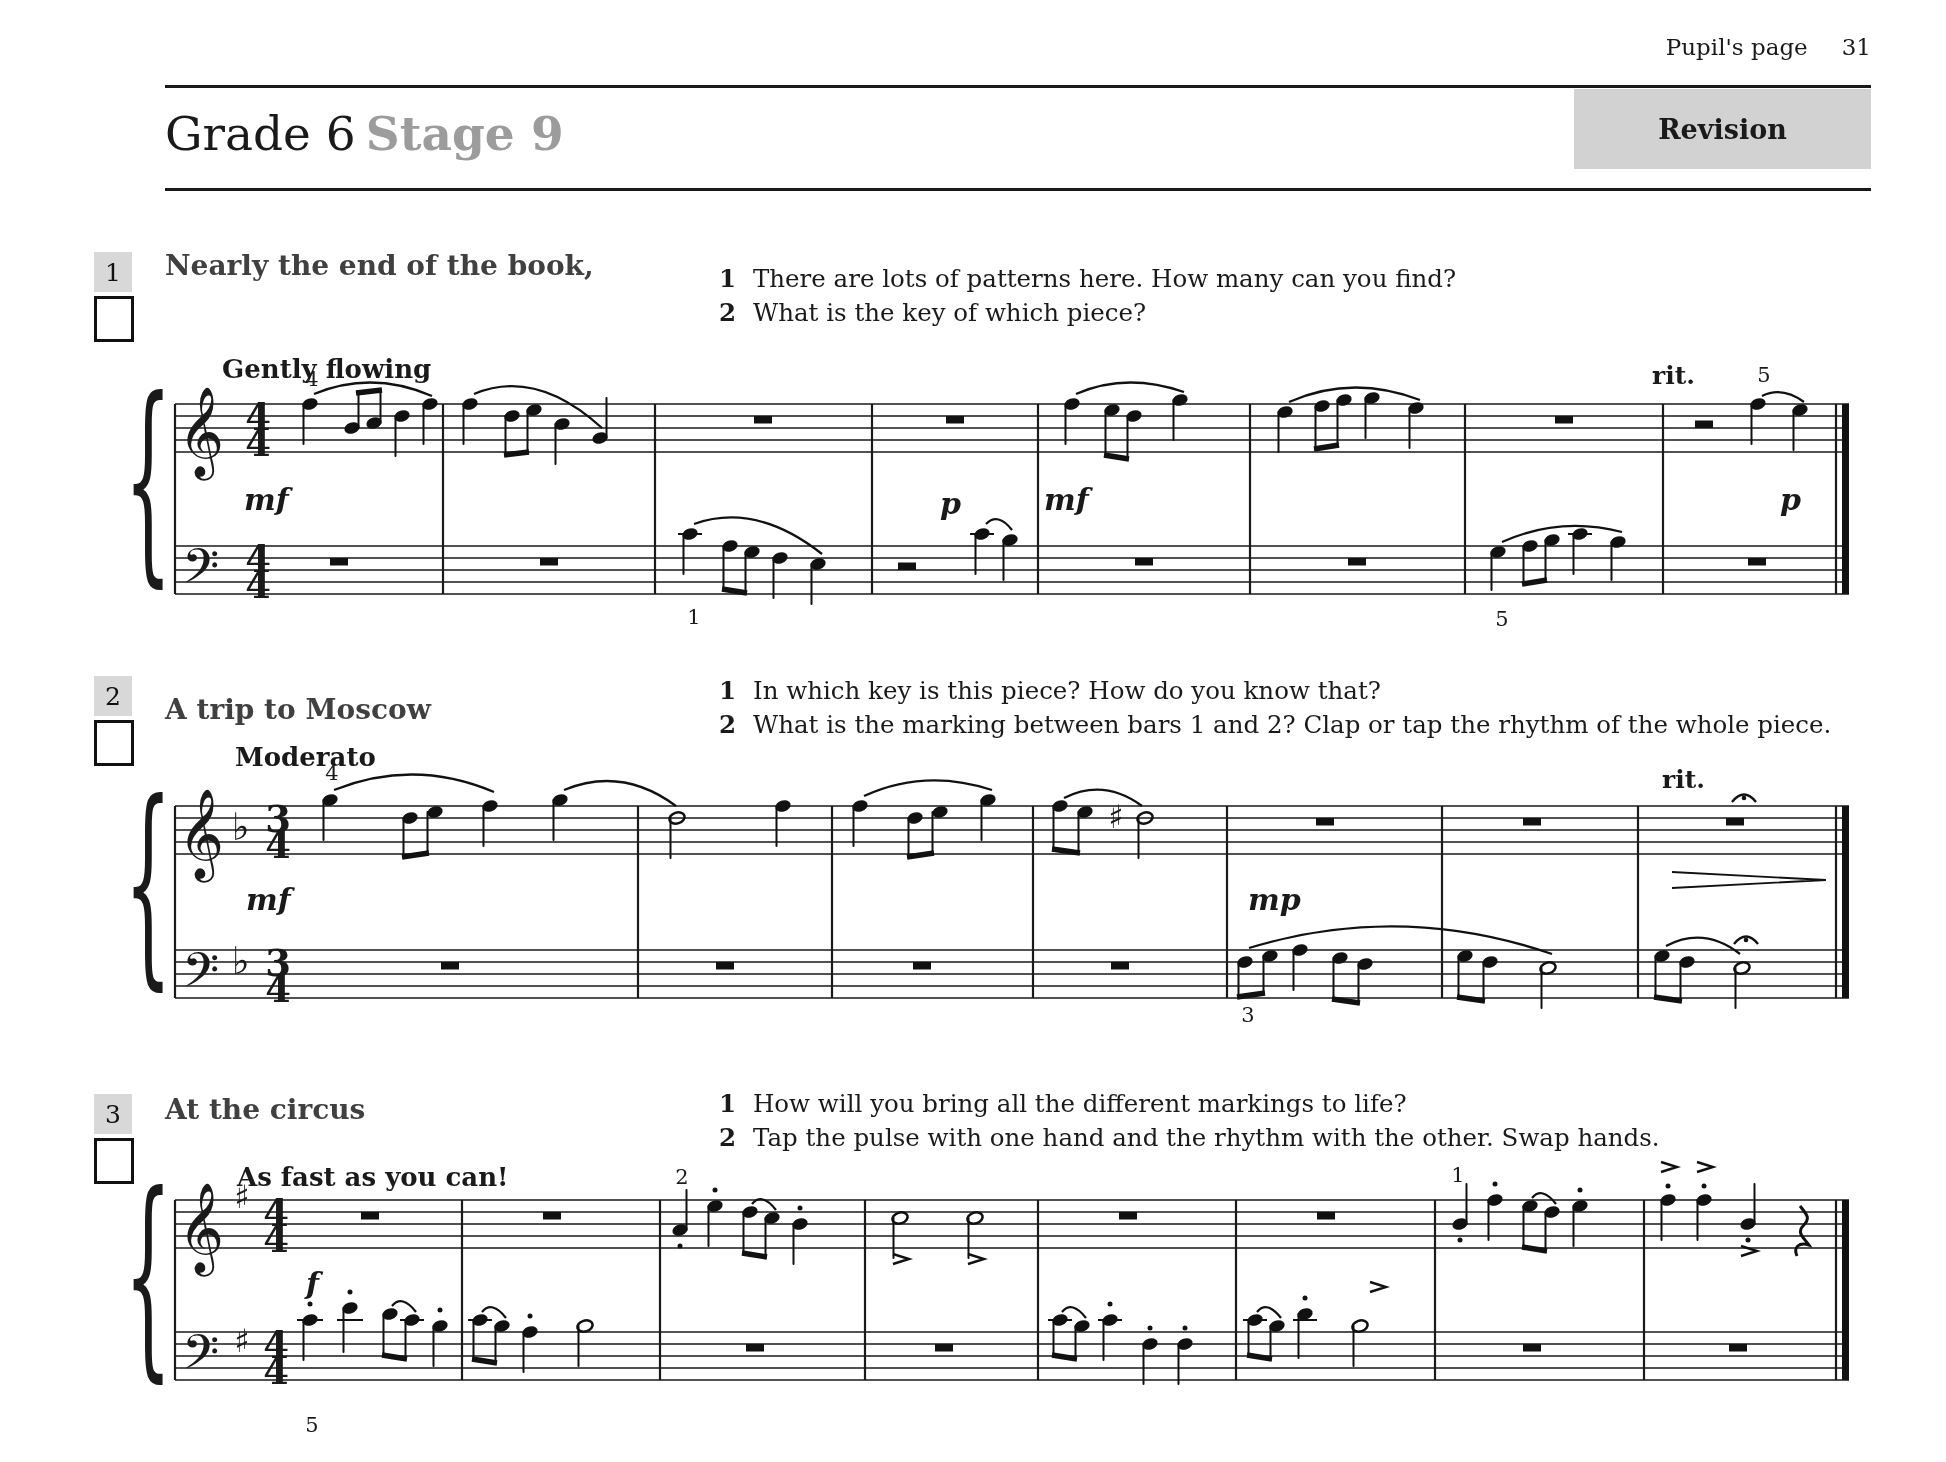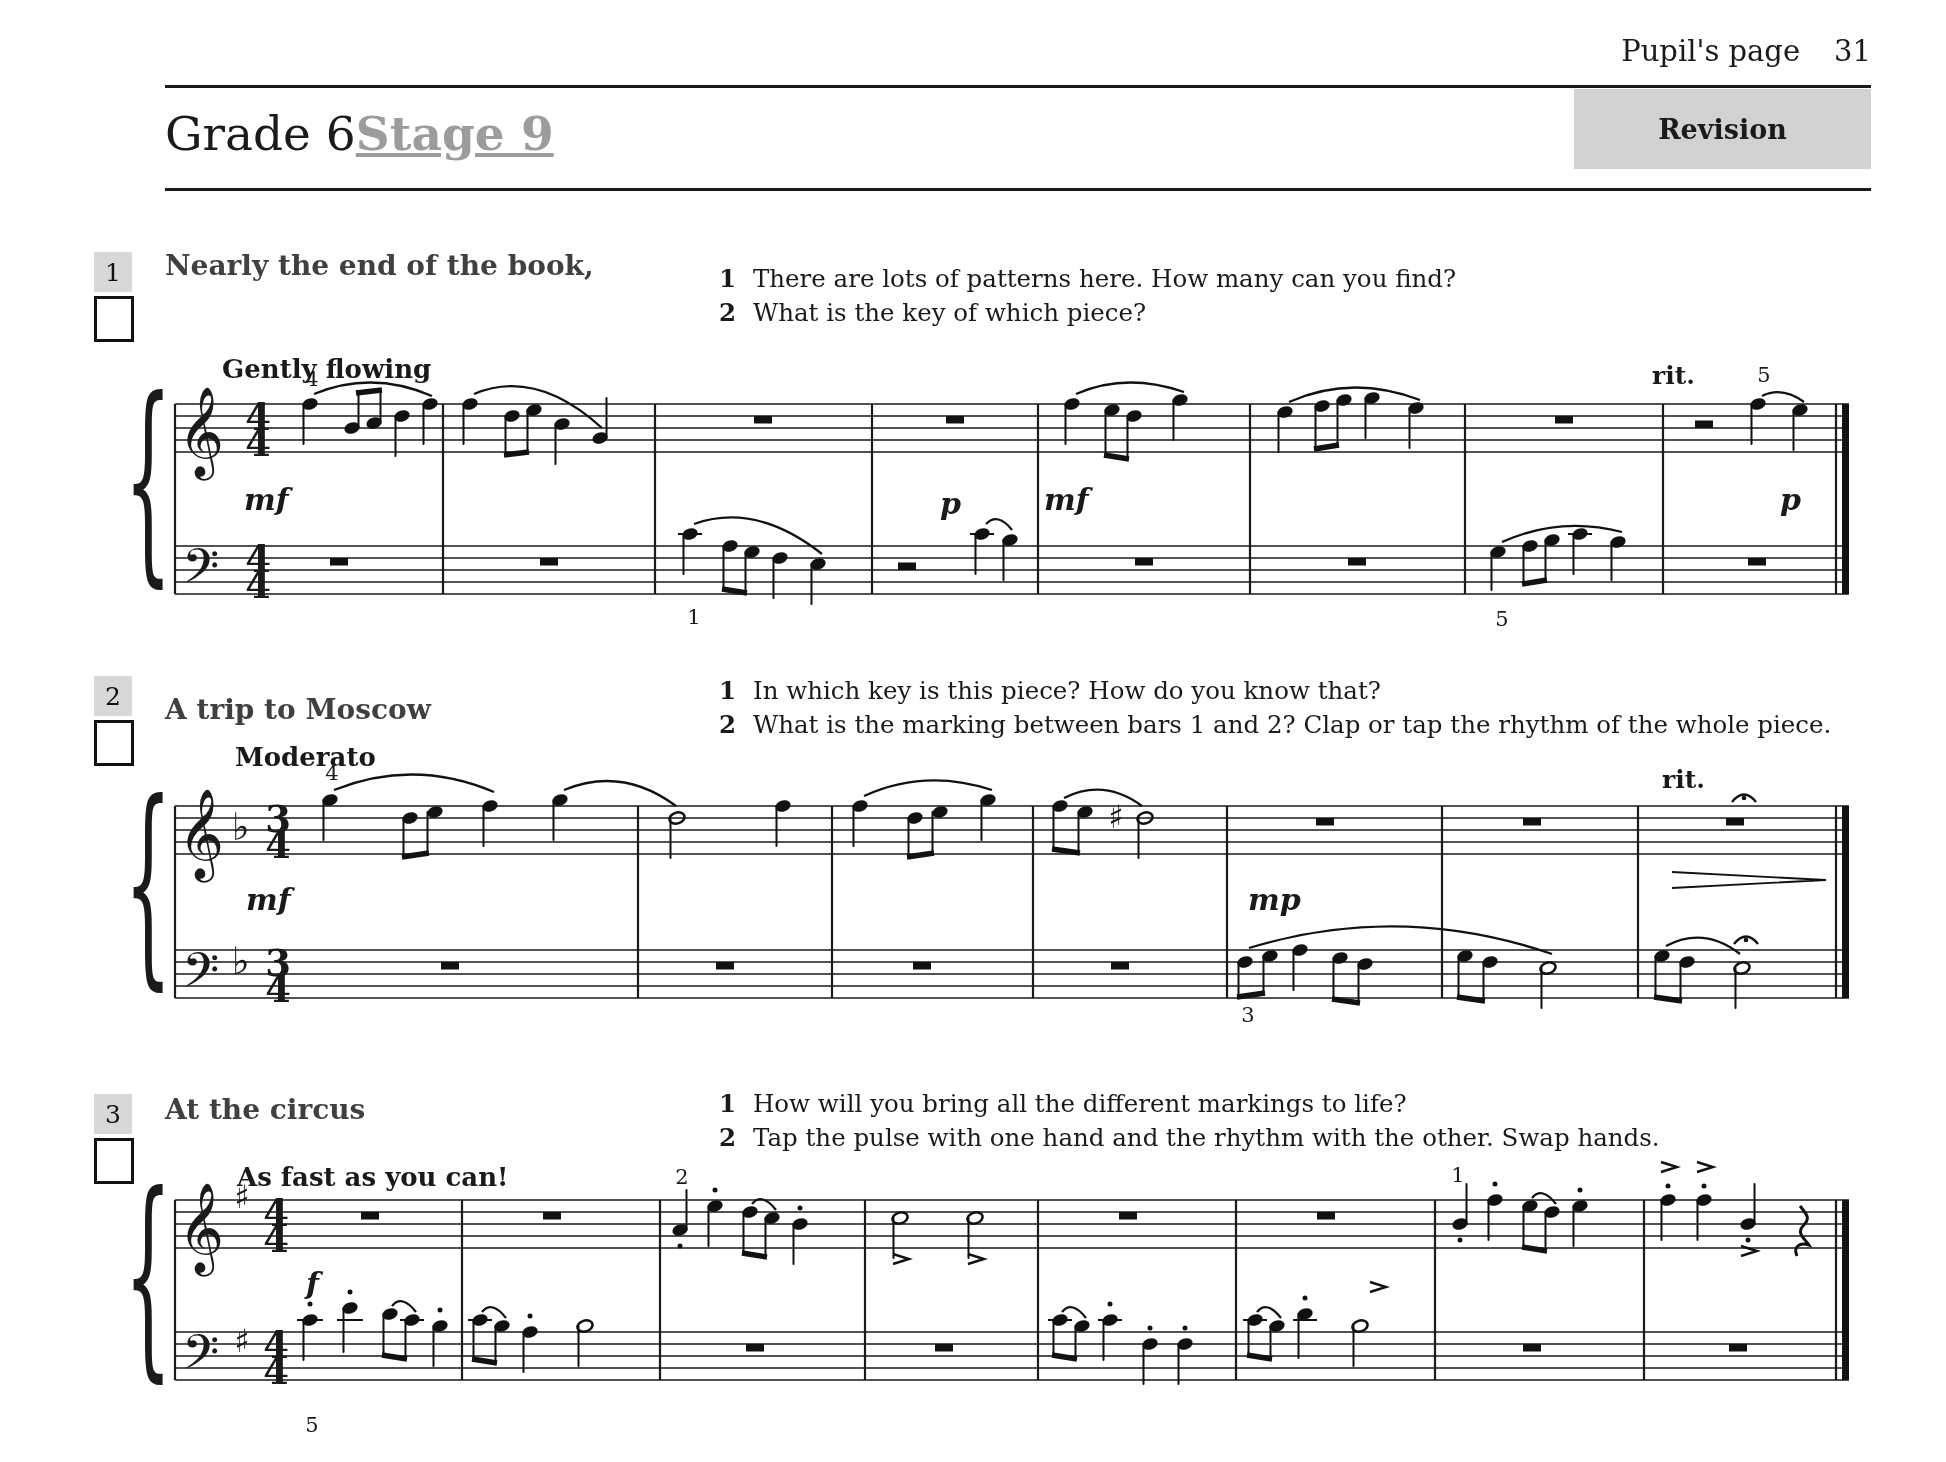--- a/index.html
+++ b/index.html
@@ -1,25 +1,25 @@
 <!DOCTYPE html>
 <html><head>
 <meta charset="utf-8">
 <style>
   html,body{margin:0;padding:0;background:#fff;}
   .page{position:relative;width:1946px;height:1462px;background:#ffffff;
         font-family:"DejaVu Serif",serif;color:#111;overflow:hidden;}
   .abs{position:absolute;}
-  .hdr-right{top:34px;right:75px;font-size:29px;color:#1a1a1a;}
+  .hdr-right{top:34px;right:75px;font-size:23px;color:#1a1a1a;}
   .hdr-right .pgnum{margin-left:34px;}
   .rule{left:165px;width:1706px;height:3px;background:#1a1a1a;}
   .rule.top{top:85px;}
   .rule.under{top:188px;}
   .main-title{left:165px;top:106px;font-size:47px;color:#1a1a1a;}
-  .main-title .stage{font-weight:bold;color:#9c9c9c;text-decoration:underline;}
+  .main-title .stage{font-weight:bold;color:#9c9c9c;margin-left:10px;}
   .rev-tab{left:1574px;top:89px;width:297px;height:80px;background:#d2d2d2;
            display:flex;align-items:center;justify-content:center;
            font-weight:bold;font-size:27px;color:#1a1a1a;}
   .badge{left:94px;width:38px;height:40px;background:#d8d8d8;
          display:flex;align-items:center;justify-content:center;font-size:25px;}
   .chkbox{left:94px;width:34px;height:40px;border:3px solid #111;background:#fff;}
   .sec-title{left:165px;font-weight:bold;font-size:28px;line-height:36px;color:#404040;}
   .questions{left:719px;font-size:24.5px;line-height:34px;color:#1a1a1a;}
   .qrow{display:flex;}
   .qnum{font-weight:bold;width:34px;flex:0 0 34px;}

